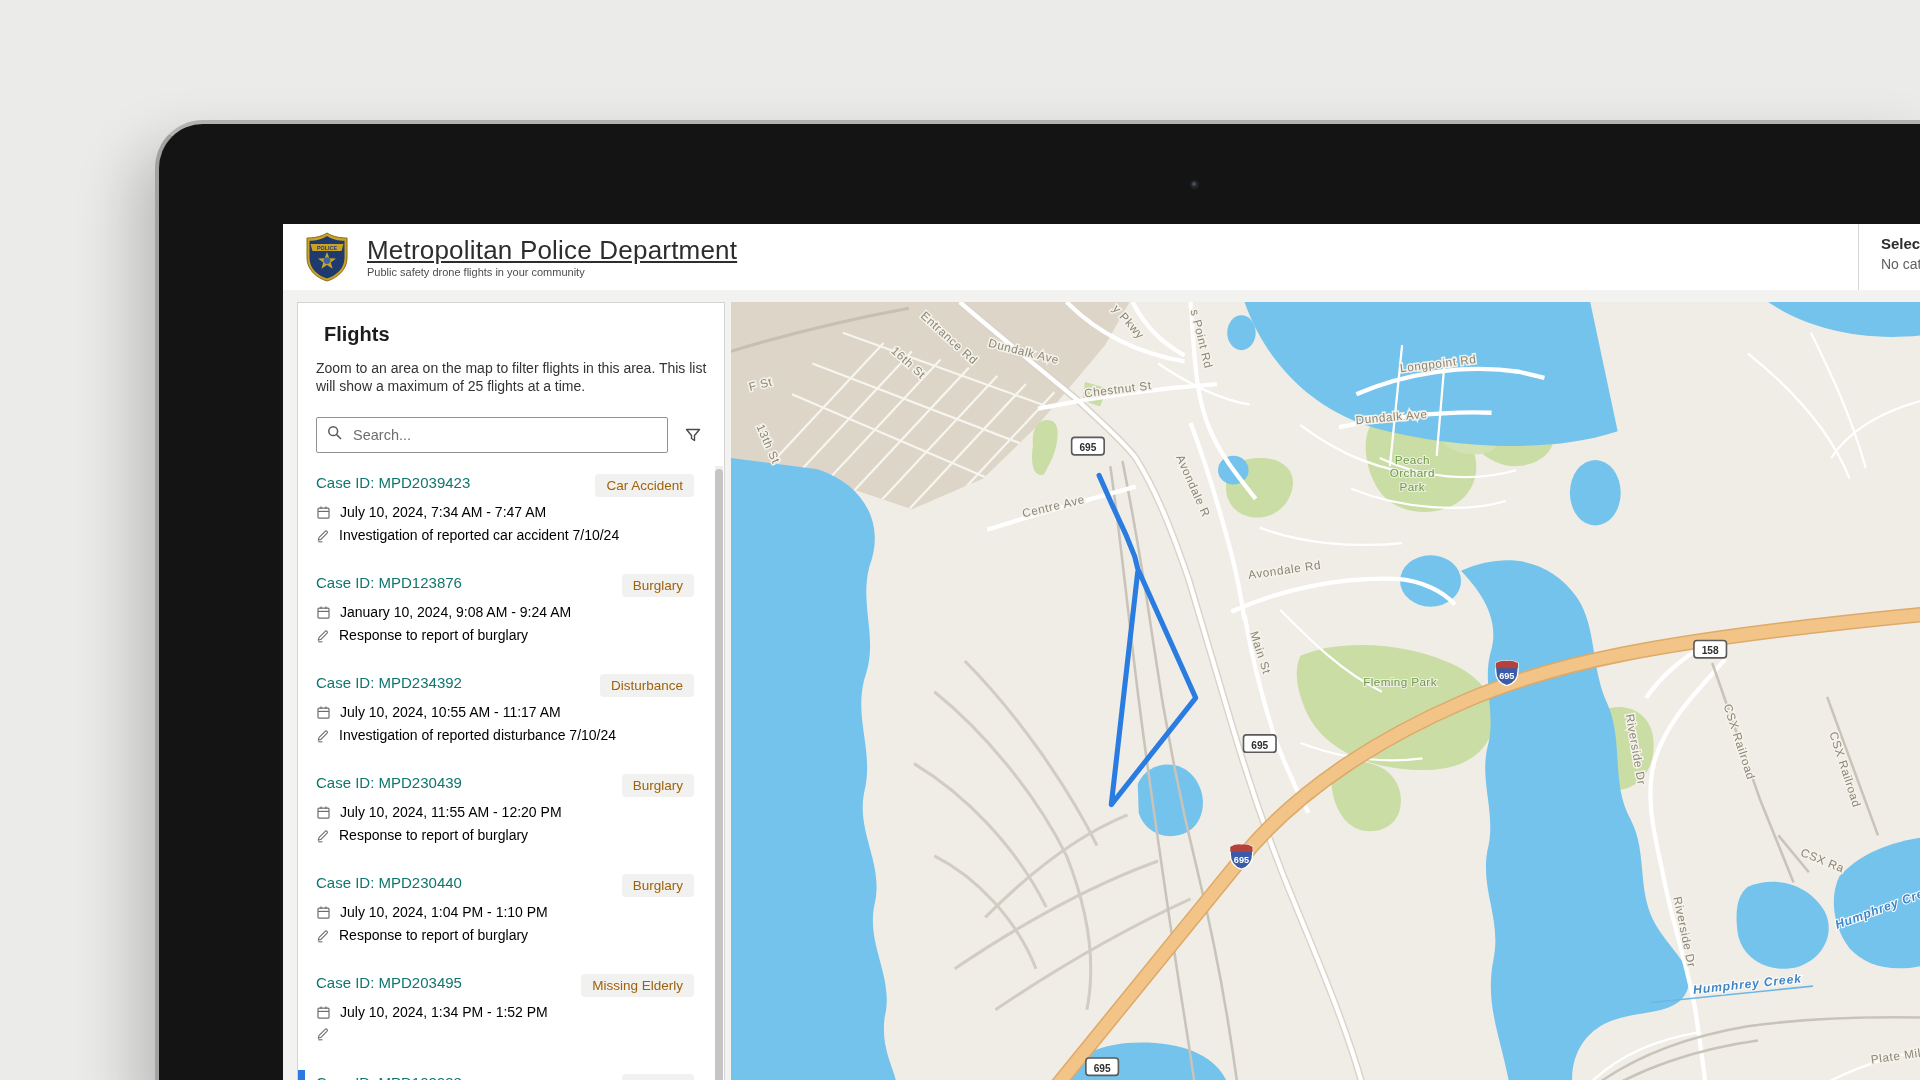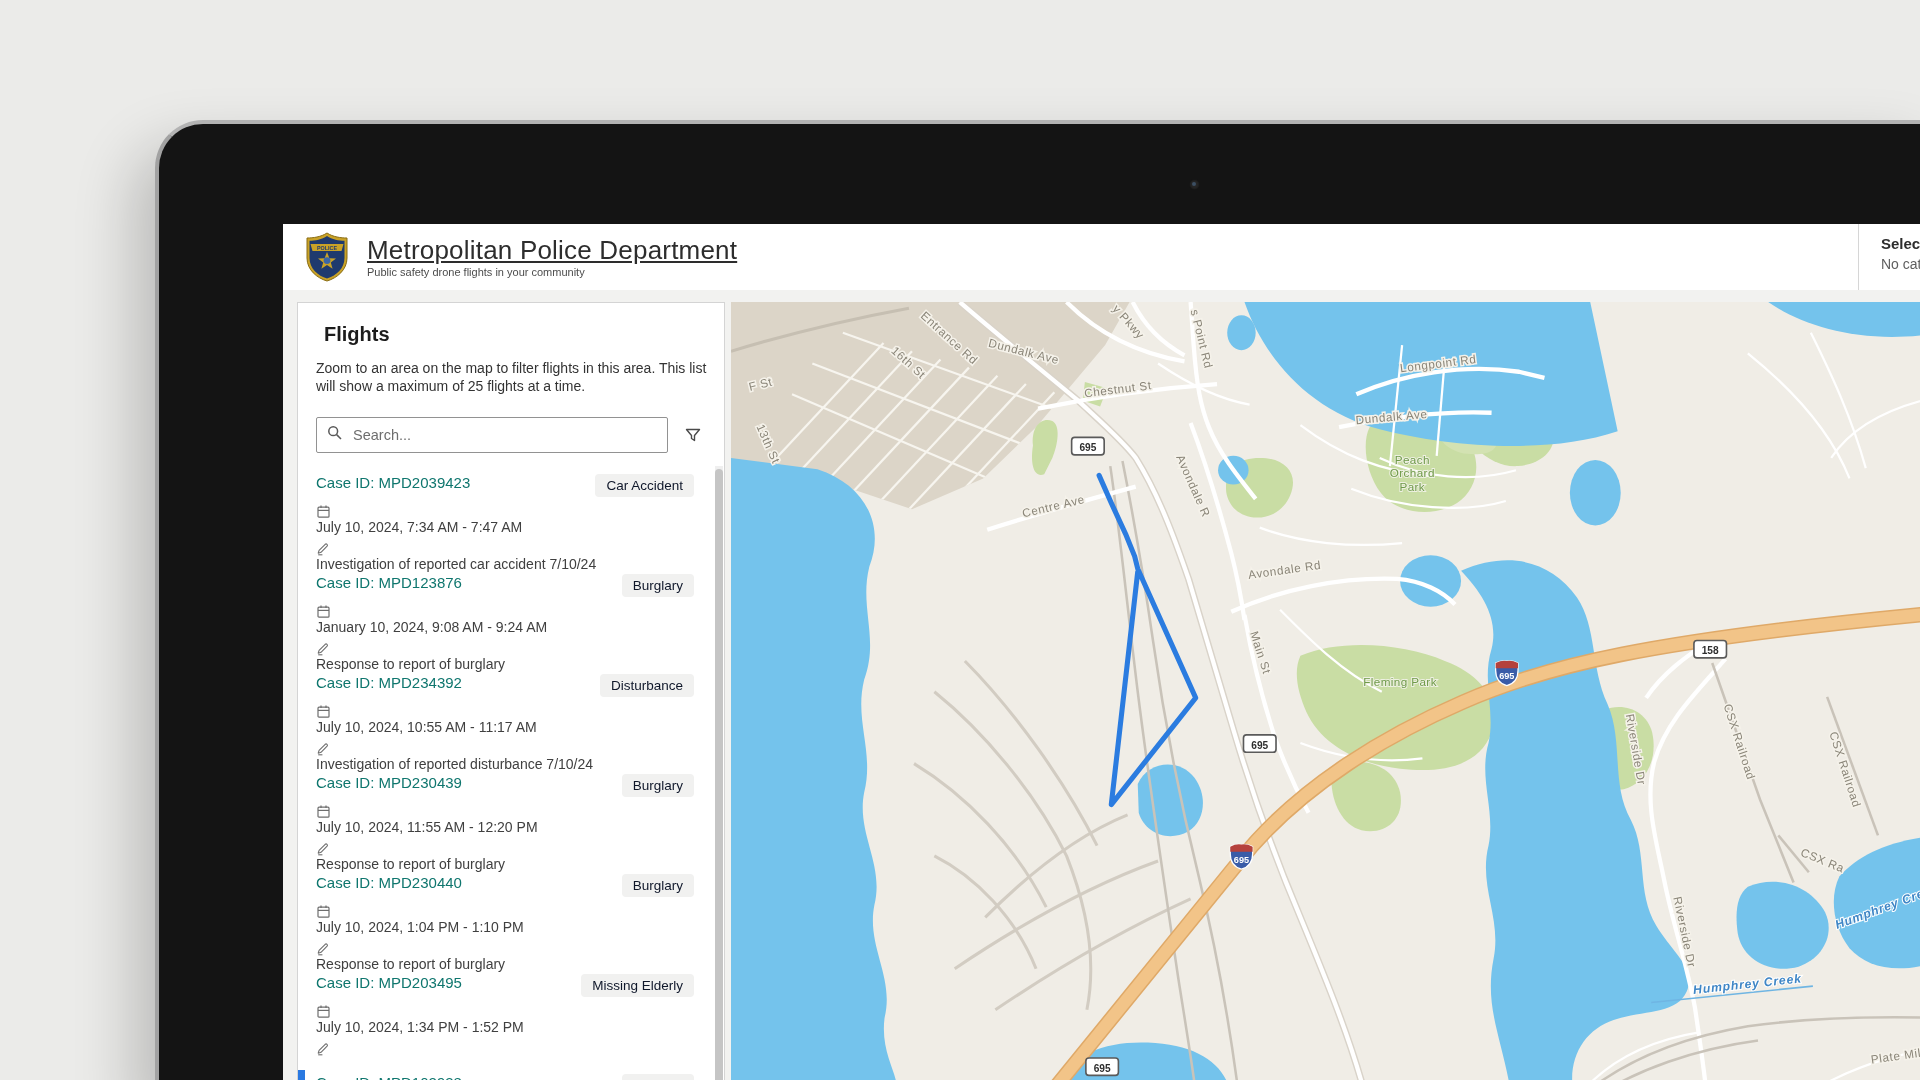--- a/index.html
+++ b/index.html
@@ -44,22 +44,22 @@
     display:flex;align-items:center;padding:0 10px;box-sizing:border-box;background:#fff;}
   .search-box input{border:none;outline:none;font-size:14.5px;color:#333;margin-left:8px;width:100%;
     font-family:"Liberation Sans",sans-serif;background:transparent;}
   .search-box input::placeholder{color:#6e6e6e;}
   .filter-btn{margin-left:auto;margin-right:2px;width:22px;height:22px;display:flex;align-items:center;justify-content:center;cursor:pointer;}
   .flight-list{margin-top:15px;position:relative;}
   .flight-item{position:relative;height:100px;padding-top:6px;box-sizing:border-box;}
   .fi-top{display:flex;align-items:flex-start;}
   .fi-id{font-size:15px;font-weight:normal;color:#0f766e;}
   .fi-badge{margin-left:auto;margin-right:12px;background:#f1f1f0;border-radius:4px;
-    font-size:13.5px;color:#0f172a;padding:4px 11px;white-space:nowrap;}
-  .fi-row{display:flex;align-items:flex-start;margin-top:7px;color:#404040;font-size:14px;flex-direction:column;}
+    font-size:13.5px;color:#a16207;padding:4px 11px;white-space:nowrap;}
+  .fi-row{display:flex;align-items:flex-end;margin-top:7px;color:#000000;font-size:14px;}
   .fi-row svg{margin-right:9px;flex:0 0 auto;}
   .sel-bar{display:none;position:absolute;left:-18px;top:2px;width:7px;height:46px;background:#2a79e1;}
   .flight-item.selected .sel-bar{display:block;}
   .scroll-track{position:absolute;right:1px;top:163px;bottom:0;width:8px;background:#efefef;}
   .scroll-thumb{position:absolute;right:1px;top:166px;bottom:0;width:8px;background:#c5c5c5;border-radius:4px;}
   
   .map{position:absolute;left:448px;top:12px;right:0;bottom:0;background:#f0ede6;overflow:hidden;}
   .map svg{display:block;width:100%;height:100%;}
   text.rlab{font-size:11.5px;fill:#8a8578;paint-order:stroke;stroke:#f5f2ea;stroke-width:3px;font-family:"Liberation Sans",sans-serif;letter-spacing:.6px;}
   text.wlab{font-size:12px;fill:#3f86c6;font-style:italic;font-weight:bold;paint-order:stroke;stroke:#ffffff;stroke-width:2px;letter-spacing:.8px;}

